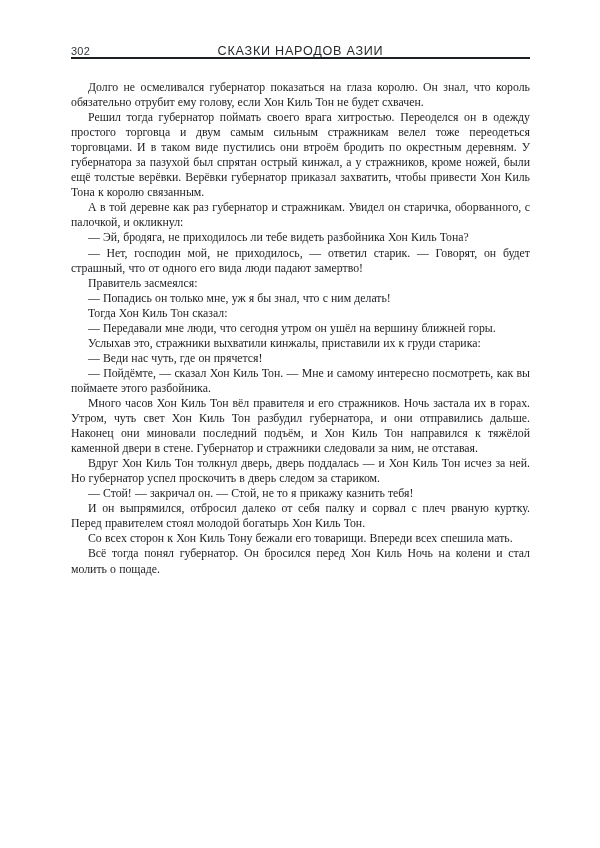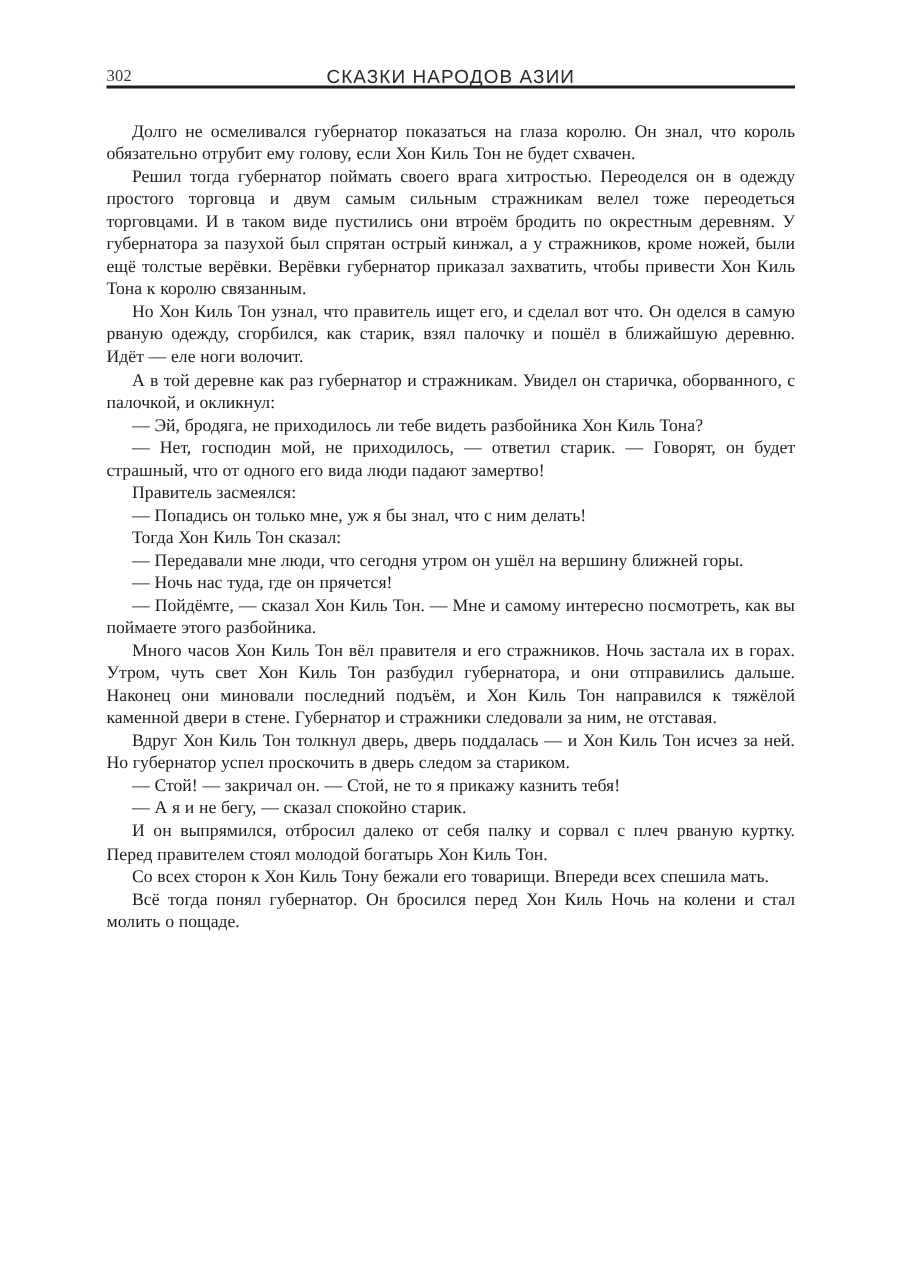--- a/index.html
+++ b/index.html
@@ -31,21 +31,21 @@
     position: absolute;
     left: 71px;
     top: 36px;
     width: 459px;
     height: 24px;
   }
   .folio {
     position: absolute;
     left: 0;
     bottom: 3px;
-    font-family: Liberation Serif, serif;
+    font-family: Liberation Sans, sans-serif;
     font-size: 11px;
     letter-spacing: 0.2px;
     color: #33373b;
     line-height: 1;
   }
   .running-title {
     position: absolute;
     left: 0;
     right: 0;
     bottom: 2px;
@@ -97,32 +97,31 @@
   <div class="page-header">
     <span class="folio">302</span>
     <span class="running-title">СКАЗКИ НАРОДОВ АЗИИ</span>
   </div>
 
   <div class="header-rule"></div>
 
   <div class="textblock">
       <p class="narrative">Долго не осмеливался губернатор показаться на глаза королю. Он знал, что король обязательно отрубит ему голову, если Хон Киль Тон не будет схвачен.</p>
       <p class="narrative">Решил тогда губернатор поймать своего врага хитростью. Переоделся он в одежду простого торговца и двум самым сильным стражникам велел тоже переодеться торговцами. И в таком виде пустились они втроём бродить по окрестным деревням. У губернатора за пазухой был спрятан острый кинжал, а у стражников, кроме ножей, были ещё толстые верёвки. Верёвки губернатор приказал захватить, чтобы привести Хон Киль Тона к королю связанным.</p>
-      <p class="narrative">Но Хон Киль Тон узнал, что правитель ищет его, и сделал вот что. Он оделся в самую рваную одежду, сгорбился, как старик, взял палочку и пошёл в ближайшую деревню. Идёт — еле ноги волочит.</p>
       <p class="narrative">А в той деревне как раз губернатор и стражникам. Увидел он старичка, оборванного, с палочкой, и окликнул:</p>
       <p class="dialogue">— Эй, бродяга, не приходилось ли тебе видеть разбойника Хон Киль Тона?</p>
       <p class="dialogue">— Нет, господин мой, не приходилось, — ответил старик. — Говорят, он будет страшный, что от одного его вида люди падают замертво!</p>
       <p class="narrative">Правитель засмеялся:</p>
       <p class="dialogue">— Попадись он только мне, уж я бы знал, что с ним делать!</p>
       <p class="narrative">Тогда Хон Киль Тон сказал:</p>
       <p class="dialogue">— Передавали мне люди, что сегодня утром он ушёл на вершину ближней горы.</p>
-      <p class="dialogue">— Ночь нас туда, где он прячется!</p>
+      <p class="narrative">Услыхав это, стражники выхватили кинжалы, приставили их к груди старика:</p>
+      <p class="dialogue">— Веди нас чуть, где он прячется!</p>
       <p class="dialogue">— Пойдёмте, — сказал Хон Киль Тон. — Мне и самому интересно посмотреть, как вы поймаете этого разбойника.</p>
       <p class="narrative">Много часов Хон Киль Тон вёл правителя и его стражников. Ночь застала их в горах. Утром, чуть свет Хон Киль Тон разбудил губернатора, и они отправились дальше. Наконец они миновали последний подъём, и Хон Киль Тон направился к тяжёлой каменной двери в стене. Губернатор и стражники следовали за ним, не отставая.</p>
       <p class="narrative">Вдруг Хон Киль Тон толкнул дверь, дверь поддалась — и Хон Киль Тон исчез за ней. Но губернатор успел проскочить в дверь следом за стариком.</p>
       <p class="dialogue">— Стой! — закричал он. — Стой, не то я прикажу казнить тебя!</p>
-      <p class="dialogue">— А я и не бегу, — сказал спокойно старик.</p>
       <p class="narrative">И он выпрямился, отбросил далеко от себя палку и сорвал с плеч рваную куртку. Перед правителем стоял молодой богатырь Хон Киль Тон.</p>
       <p class="narrative">Со всех сторон к Хон Киль Тону бежали его товарищи. Впереди всех спешила мать.</p>
       <p class="narrative">Всё тогда понял губернатор. Он бросился перед Хон Киль Ночь на колени и стал молить о пощаде.</p>
     </div>
 
 </div>
 
 </body></html>

